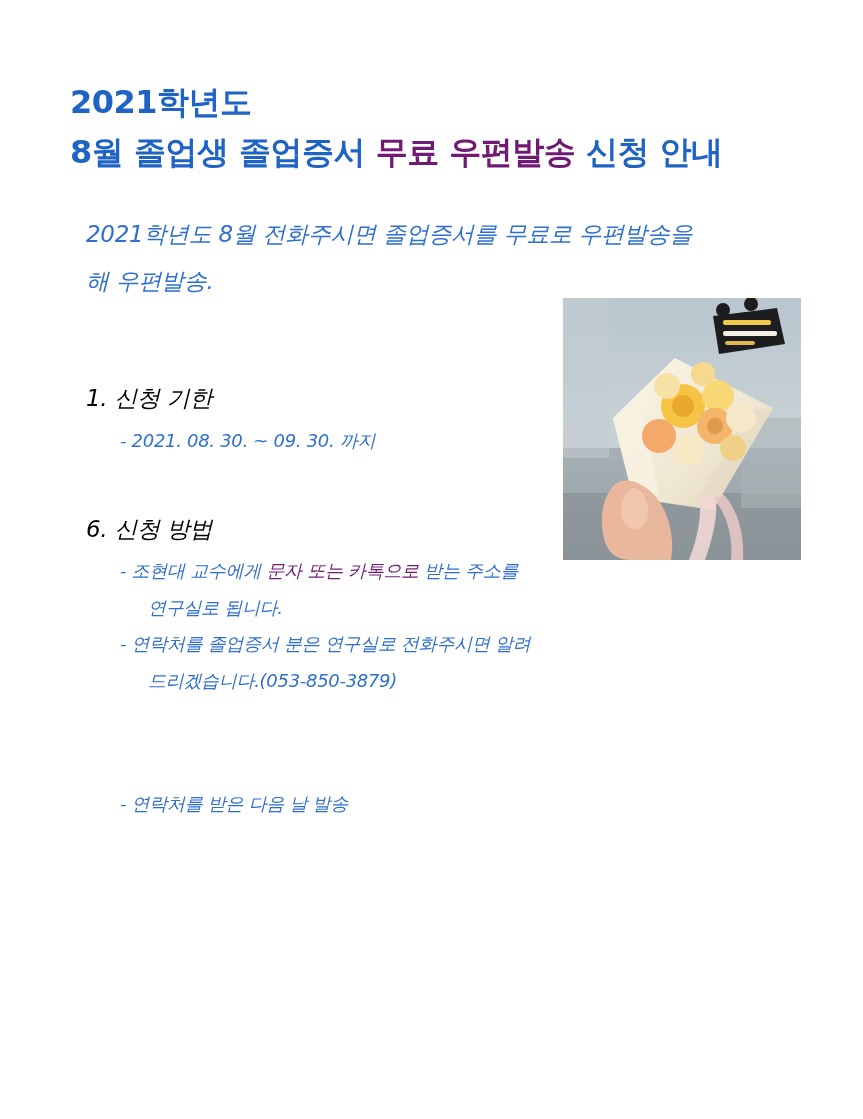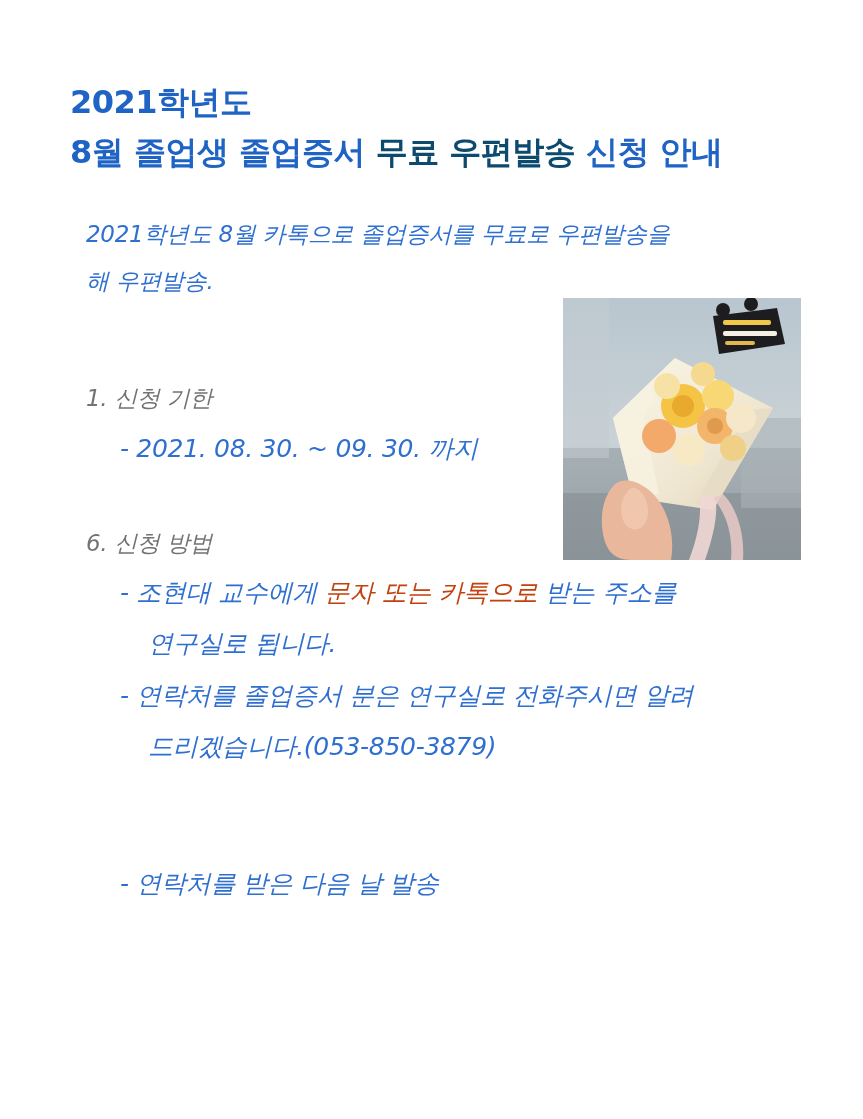--- a/index.html
+++ b/index.html
@@ -32,21 +32,21 @@
   .title-line {
     font-family: "DejaVu Sans", sans-serif;
     font-weight: bold;
     color: #1f63c4;
     font-size: 32px;
     letter-spacing: -0.5px;
     line-height: 1.55;
     white-space: nowrap;
   }
   .title-line .hl {
-    color: #0c4a6e;
+    color: #701a75;
     text-align: center;
   }
 
   
   .body-block {
     margin-top: 34px;
     margin-left: 38px;
     font-family: "DejaVu Sans", sans-serif;
     color: #2f6fd0;
     font-size: 23px;
@@ -59,35 +59,35 @@
   }
   .para .line {
     white-space: nowrap;
   }
 
   .section {
     margin-top: 30px;
   }
   .section-head {
     font-size: 23px;
-    color: #737373;
+    color: #000000;
     font-style: italic;
     white-space: nowrap;
   }
   .section-item {
     margin-left: 34px;
-    font-size: 25px;
+    font-size: 18px;
     color: #2f6fd0;
     white-space: nowrap;
   }
   .section-item.cont {
     margin-left: 62px;
   }
   .section-item .hl {
-    color: #c2410c;
+    color: #701a75;
   }
 
   .gap-sm { height: 16px; }
   .gap-md { height: 40px; }
   .gap-lg { height: 56px; }
 
   
   .photo {
     position: absolute;
     left: 563px;
@@ -107,21 +107,21 @@
   <div class="title-block">
     <div class="title-line">2021학년도</div>
     <div class="title-line">
       <span>8월 졸업생 졸업증서 </span><span class="hl">무료 우편발송</span><span> 신청 안내</span>
     </div>
   </div>
 
   <div class="body-block">
 
     <div class="para">
-      <div class="line">2021학년도 8월 카톡으로 졸업증서를 무료로 우편발송을</div>
+      <div class="line">2021학년도 8월 전화주시면 졸업증서를 무료로 우편발송을</div>
       <div class="line">해 우편발송.</div>
     </div>
 
     <div class="gap-md"></div>
 
     <div class="section">
       <div class="section-head">1. 신청 기한</div>
       <div class="section-item">- 2021. 08. 30. ~ 09. 30. 까지</div>
     </div>
 

